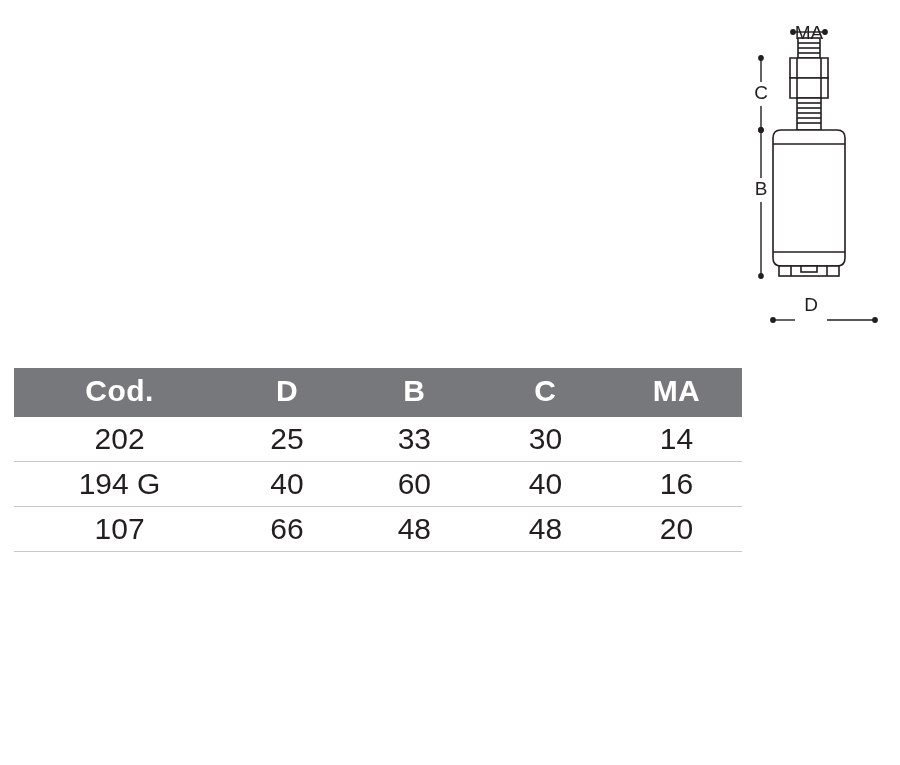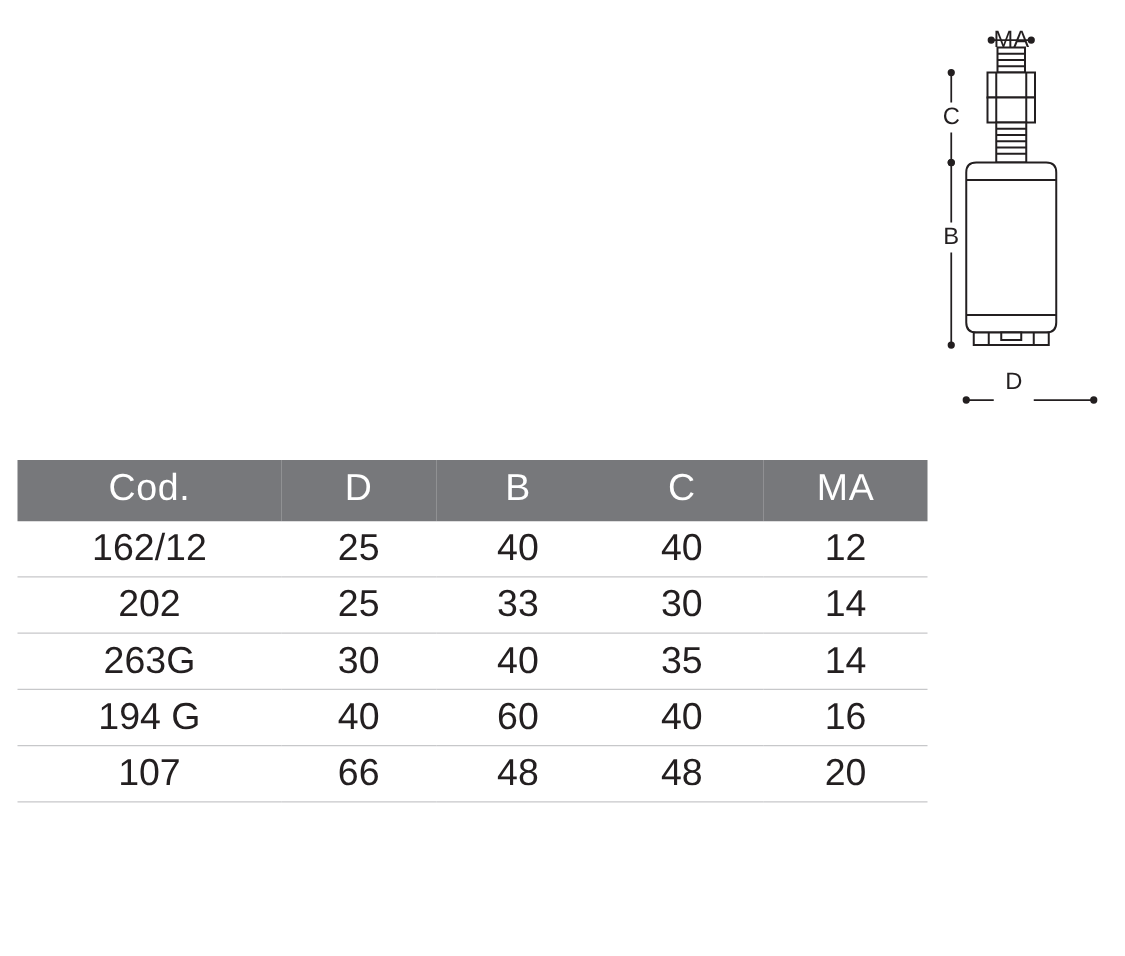--- a/index.html
+++ b/index.html
@@ -33,21 +33,21 @@
     position: absolute;
     left: 14px;
     top: 368px;
     width: 728px;
     border-collapse: collapse;
     table-layout: fixed;
   }
   #spec-table th {
     background: #77787b;
     color: #ffffff;
-    font-weight: normal;
+    font-weight: bold;
     font-size: 30px;
     padding: 6px 0 9px 0;
     text-align: center;
     letter-spacing: 0.5px;
   }
   #spec-table td {
     font-size: 30px;
     text-align: center;
     padding: 5px 0 5px 0;
     color: #231f20;
@@ -144,38 +144,24 @@
     <tr>
       <th>Cod.</th>
       <th>D</th>
       <th>B</th>
       <th>C</th>
       <th>MA</th>
     </tr>
   </thead>
   <tbody>
     <tr>
-      <td>162/12</td>
-      <td>25</td>
-      <td>40</td>
-      <td>40</td>
-      <td>12</td>
-    </tr>
-    <tr>
       <td>202</td>
       <td>25</td>
       <td>33</td>
       <td>30</td>
-      <td>14</td>
-    </tr>
-    <tr>
-      <td>263G</td>
-      <td>30</td>
-      <td>40</td>
-      <td>35</td>
       <td>14</td>
     </tr>
     <tr>
       <td>194 G</td>
       <td>40</td>
       <td>60</td>
       <td>40</td>
       <td>16</td>
     </tr>
     <tr>

